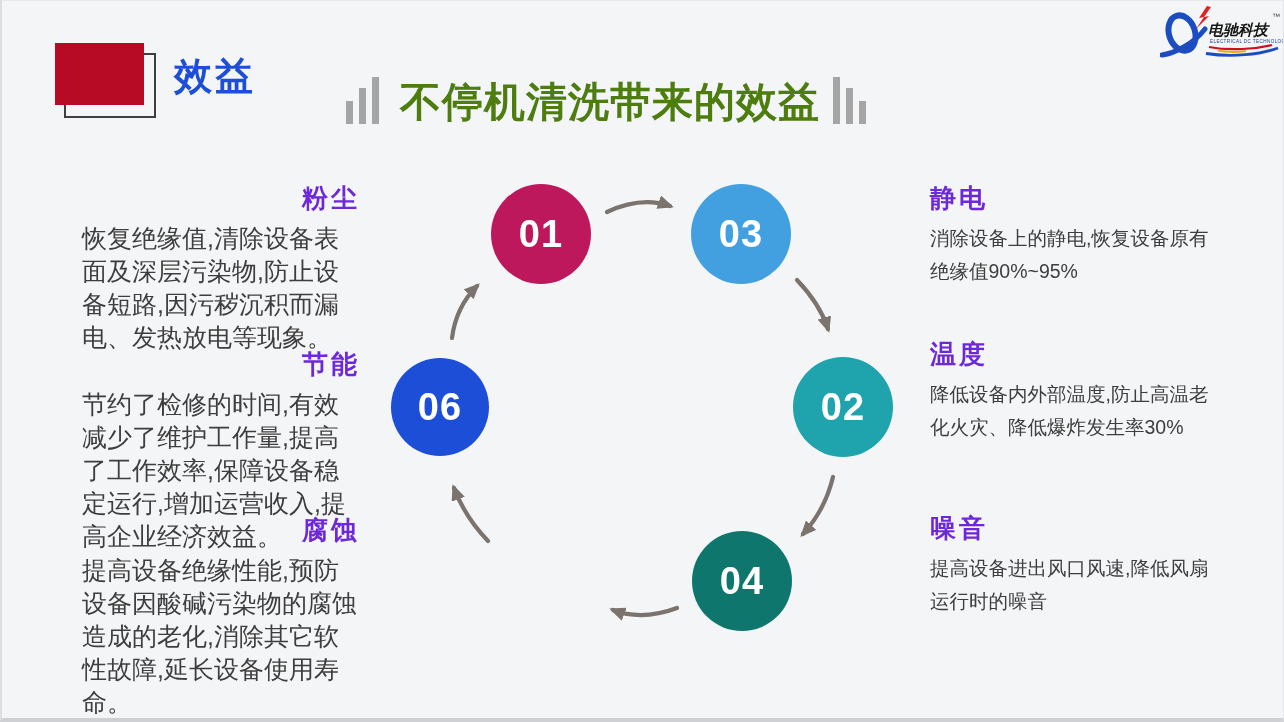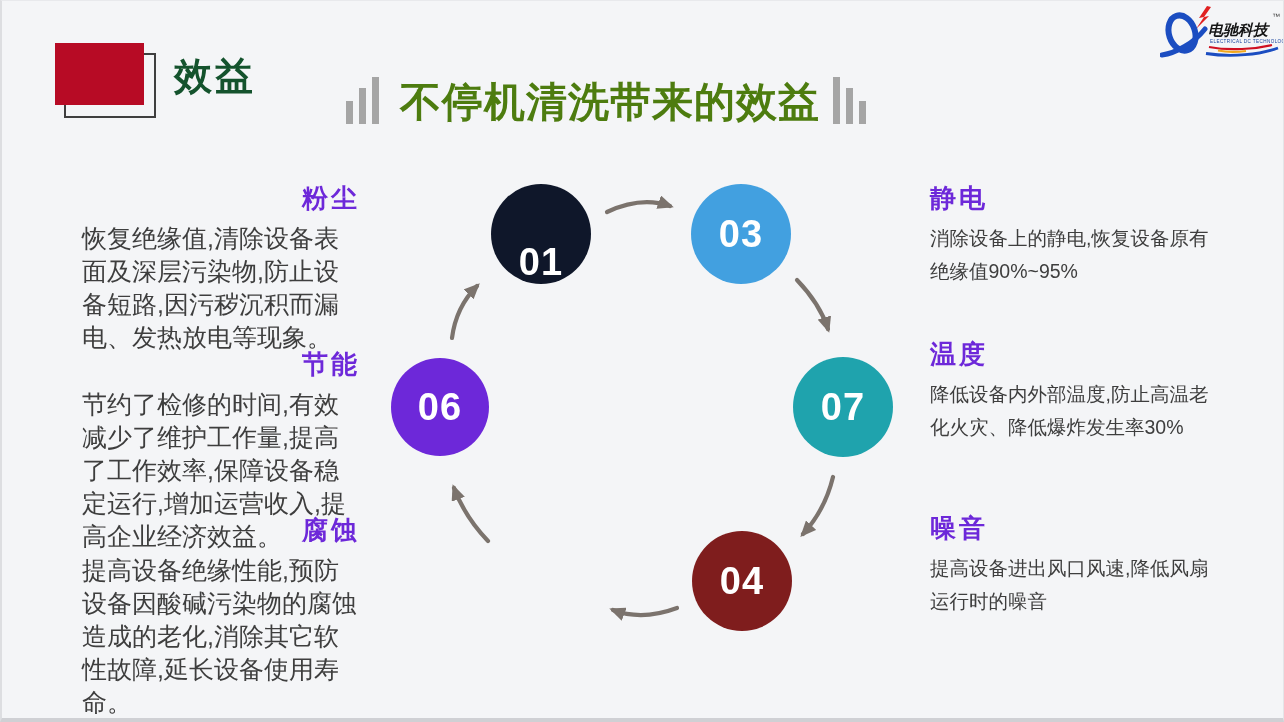--- a/index.html
+++ b/index.html
@@ -50,21 +50,21 @@
   #b-temp{top:336px;}
   #b-noise{top:510px;}
 </style>
 </head>
 <body>
 
 <div class="slide">
 
   <div class="accent-outline"></div>
   <div class="accent-block" style="background-color: rgb(183, 11, 37);"></div>
-  <div class="section-label" style="color: #14532d;">效益</div>
+  <div class="section-label" style="color: #1d4ed8;">效益</div>
 
   <div class="tbars tbars-left">
     <span style="height:23px"></span>
     <span style="height:36px"></span>
     <span style="height:47px"></span>
   </div>
   <h1 class="main-title" style="margin:0;">不停机清洗带来的效益</h1>
   <div class="tbars tbars-right">
     <span style="height:47px"></span>
     <span style="height:36px"></span>
@@ -94,33 +94,33 @@
     <g fill="none" stroke="#7b736d" stroke-width="4.2" stroke-linecap="round">
       <path d="M605 211 Q 639 195 668 205" marker-end="url(#ah)"></path>
       <path d="M795 279 Q 818 303 826 328" marker-end="url(#ah)"></path>
       <path d="M831 476 Q 823 509 801 533" marker-end="url(#ah)"></path>
       <path d="M675 607 Q 640 620 611 609" marker-end="url(#ah)"></path>
       <path d="M486 540 Q 463 516 452 487" marker-end="url(#ah)"></path>
       <path d="M450 337 Q 454 306 475 285" marker-end="url(#ah)"></path>
     </g>
   </svg>
 
-  <div class="step s1" style="background-color: #0f172a; align-items: flex-end;">
+  <div class="step s1" style="background-color: #be185d;">
     <span class="num">01</span>
   </div>
   <div class="step s2" style="background-color: rgb(66, 160, 224);">
     <span class="num">03</span>
   </div>
   <div class="step s3" style="background-color: rgb(31, 163, 173);">
-    <span class="num">07</span>
+    <span class="num">02</span>
   </div>
-  <div class="step s4" style="background-color: #7f1d1d;">
+  <div class="step s4" style="background-color: #0f766e;">
     <span class="num">04</span>
   </div>
-  <div class="step s6" style="background-color: #6d28d9;">
+  <div class="step s6" style="background-color: #1d4ed8;">
     <span class="num">06</span>
   </div>
 
   <div class="tb left" id="b-dust">
     <h3>粉尘</h3>
     <p>恢复绝缘值,清除设备表面及深层污染物,防止设备短路,因污秽沉积而漏电、发热放电等现象。</p>
   </div>
   <div class="tb left" id="b-save">
     <h3>节能</h3>
     <p>节约了检修的时间,有效减少了维护工作量,提高了工作效率,保障设备稳定运行,增加运营收入,提高企业经济效益。</p>

